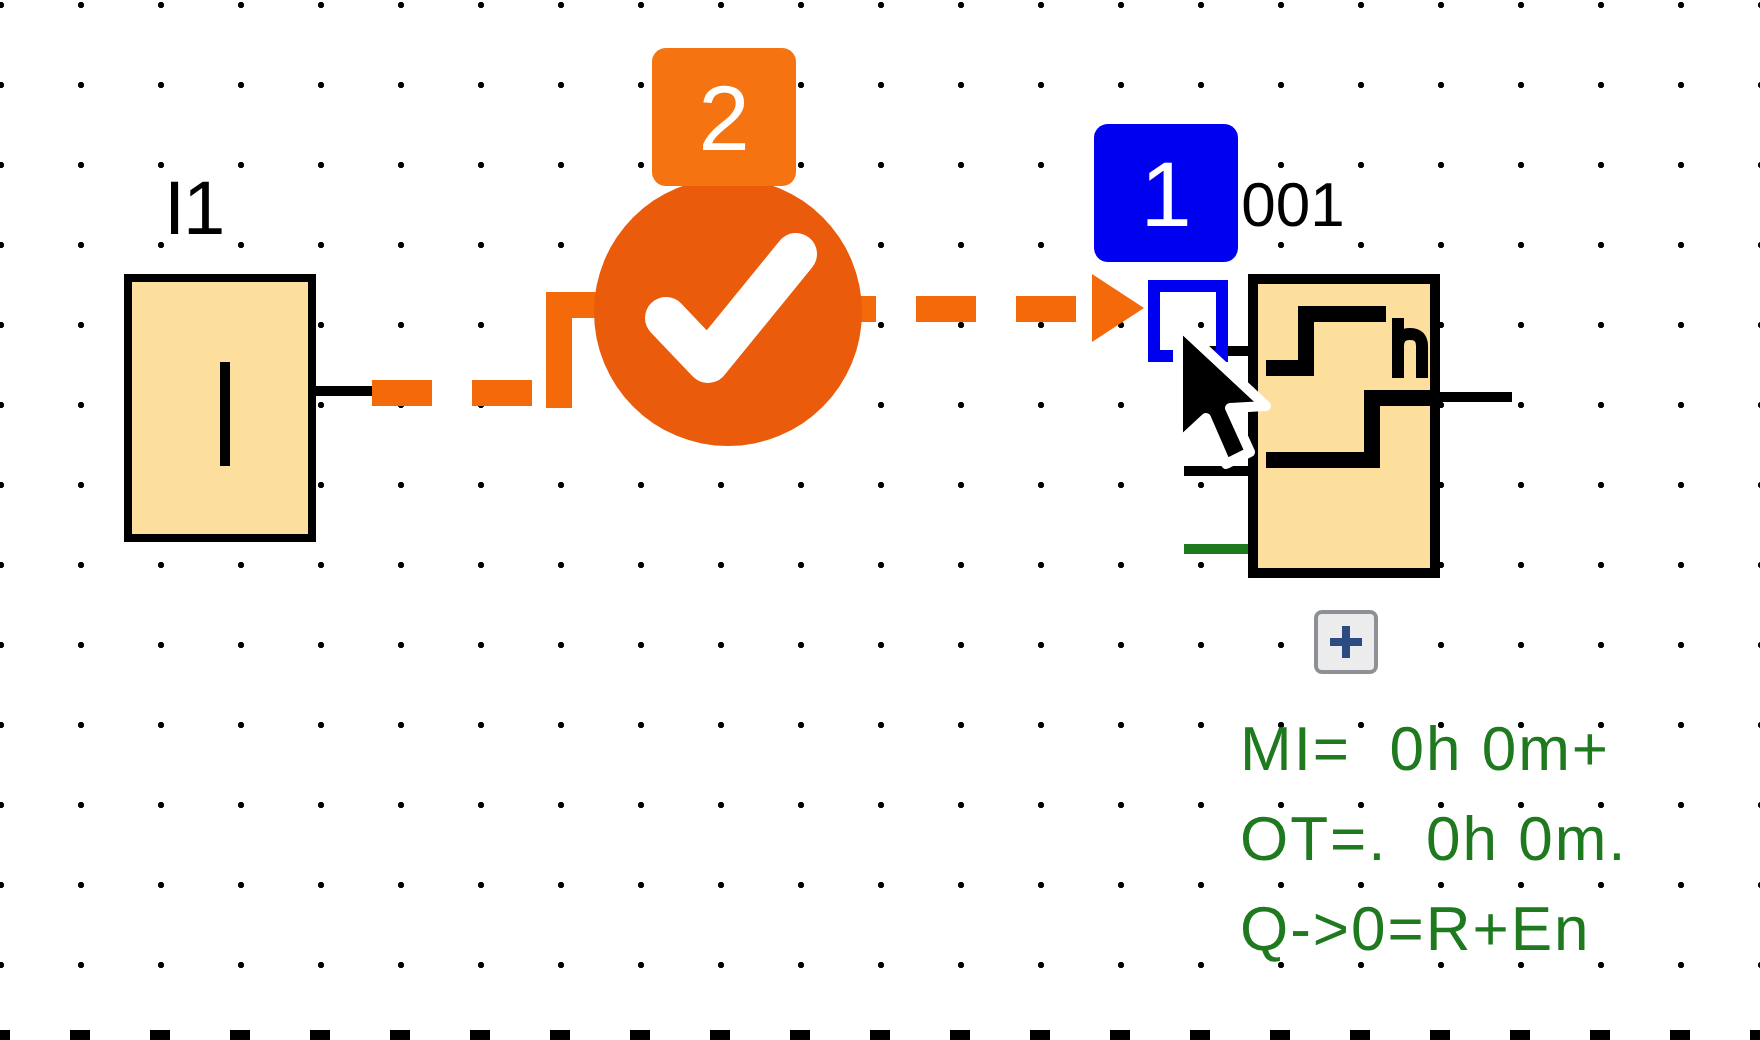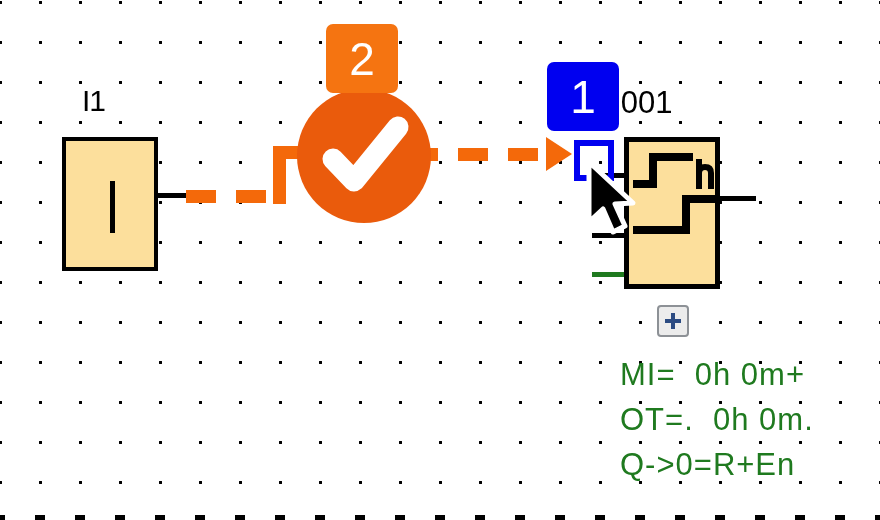--- a/index.html
+++ b/index.html
@@ -46,21 +46,21 @@
   }
   #input-block-symbol{
     position:absolute;
     left:44px; top:40px;
     width:5px; height:52px;
     background:#000000;
   }
   #input-label{
     position:absolute;
     left:82px; top:86px;
-    font-size:30px;
+    font-size:38px;
     letter-spacing:-1px;
     color:#000000;
     font-family:"Liberation Sans", sans-serif;
     line-height:1;
     white-space:nowrap;
   }
   #input-out-wire{
     position:absolute;
     left:158px; top:193px;
     width:32px; height:5px;

